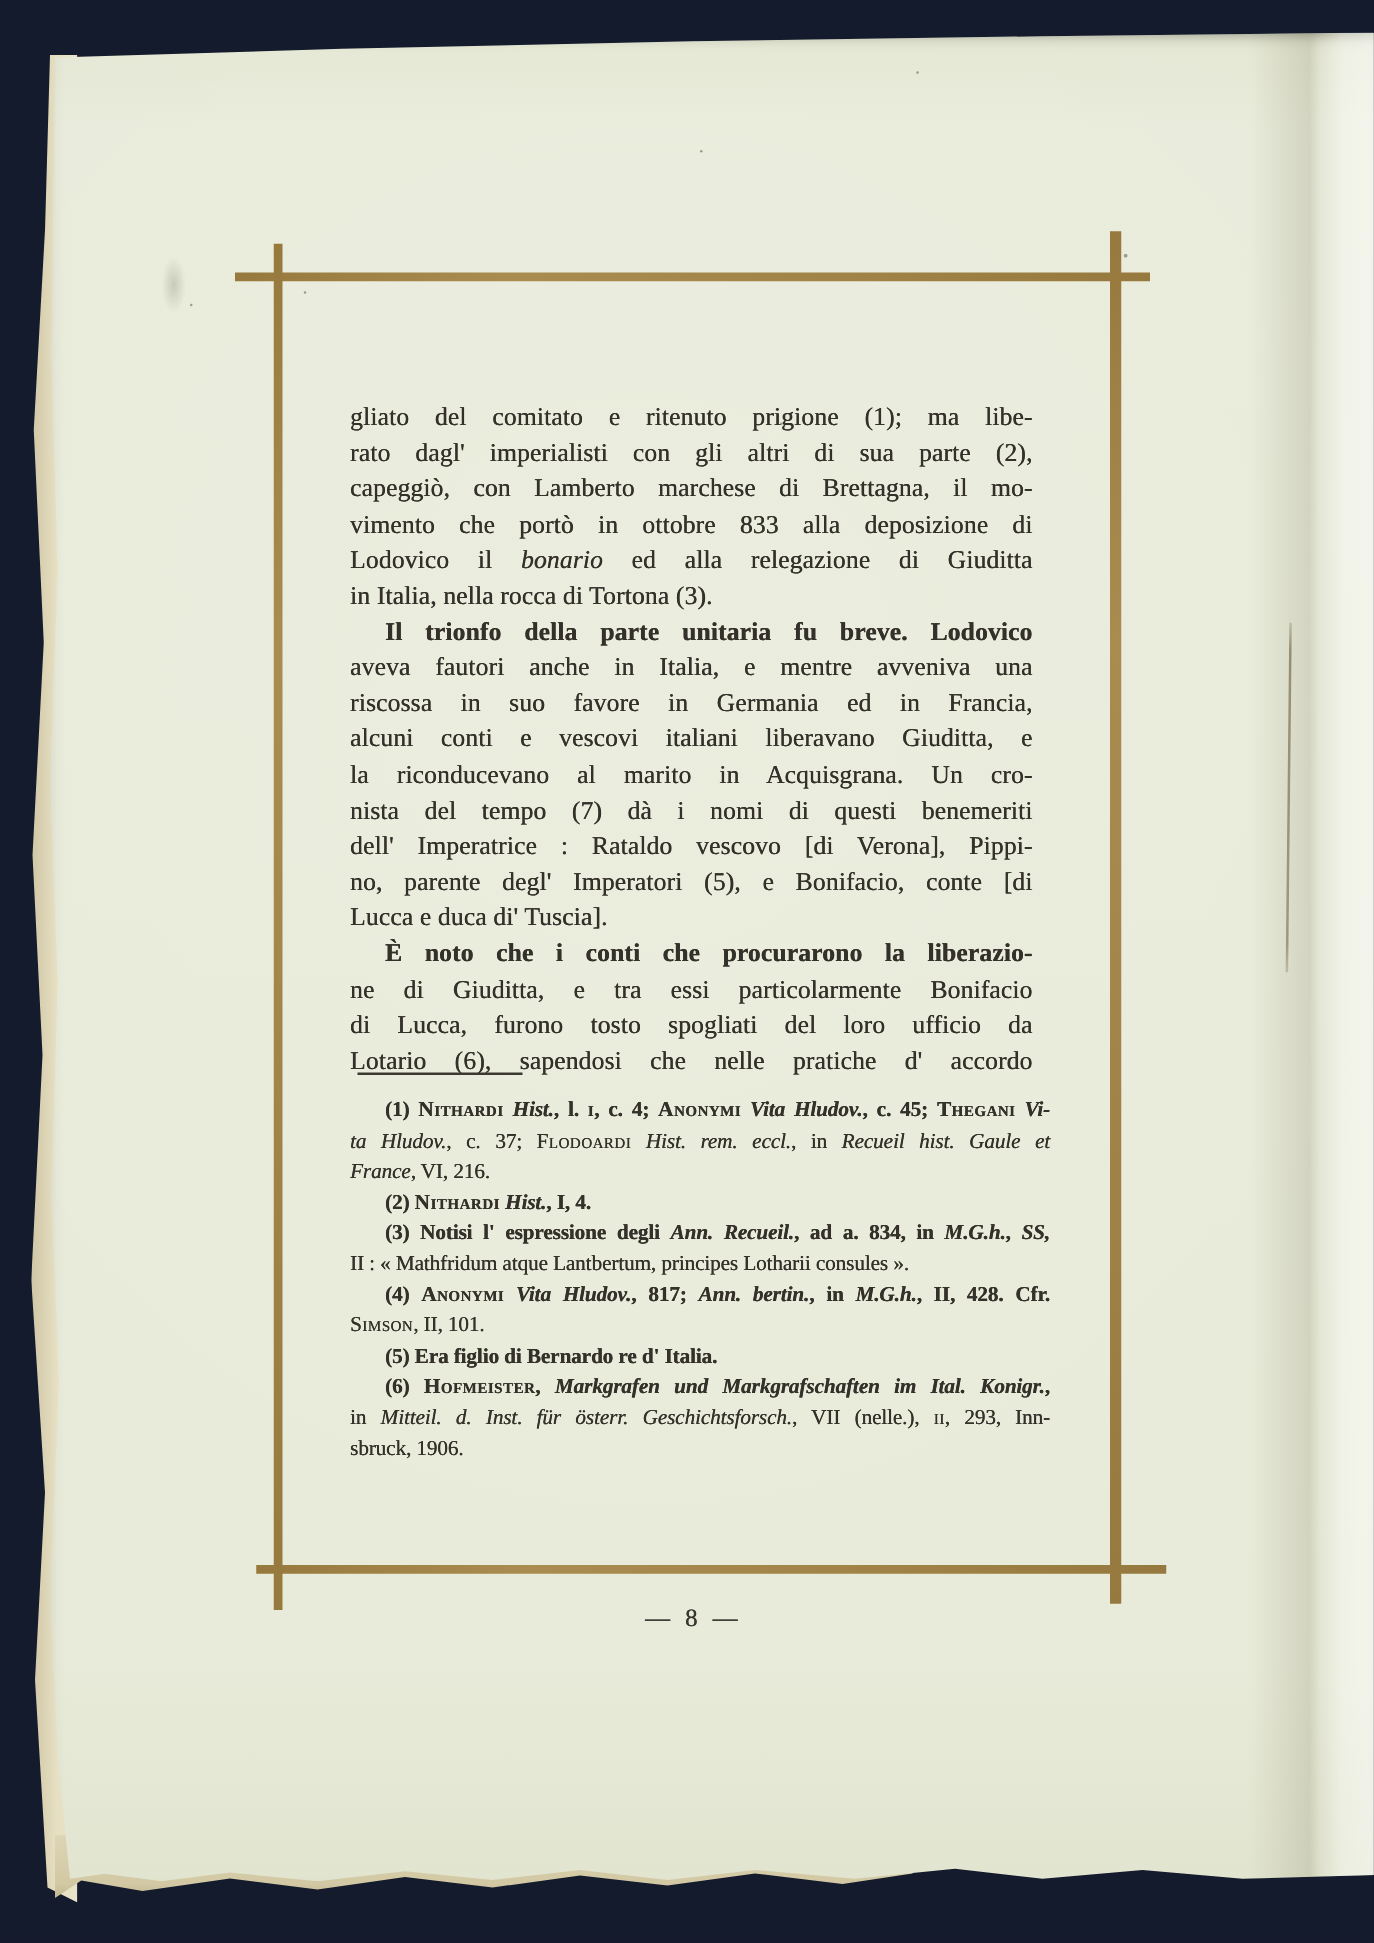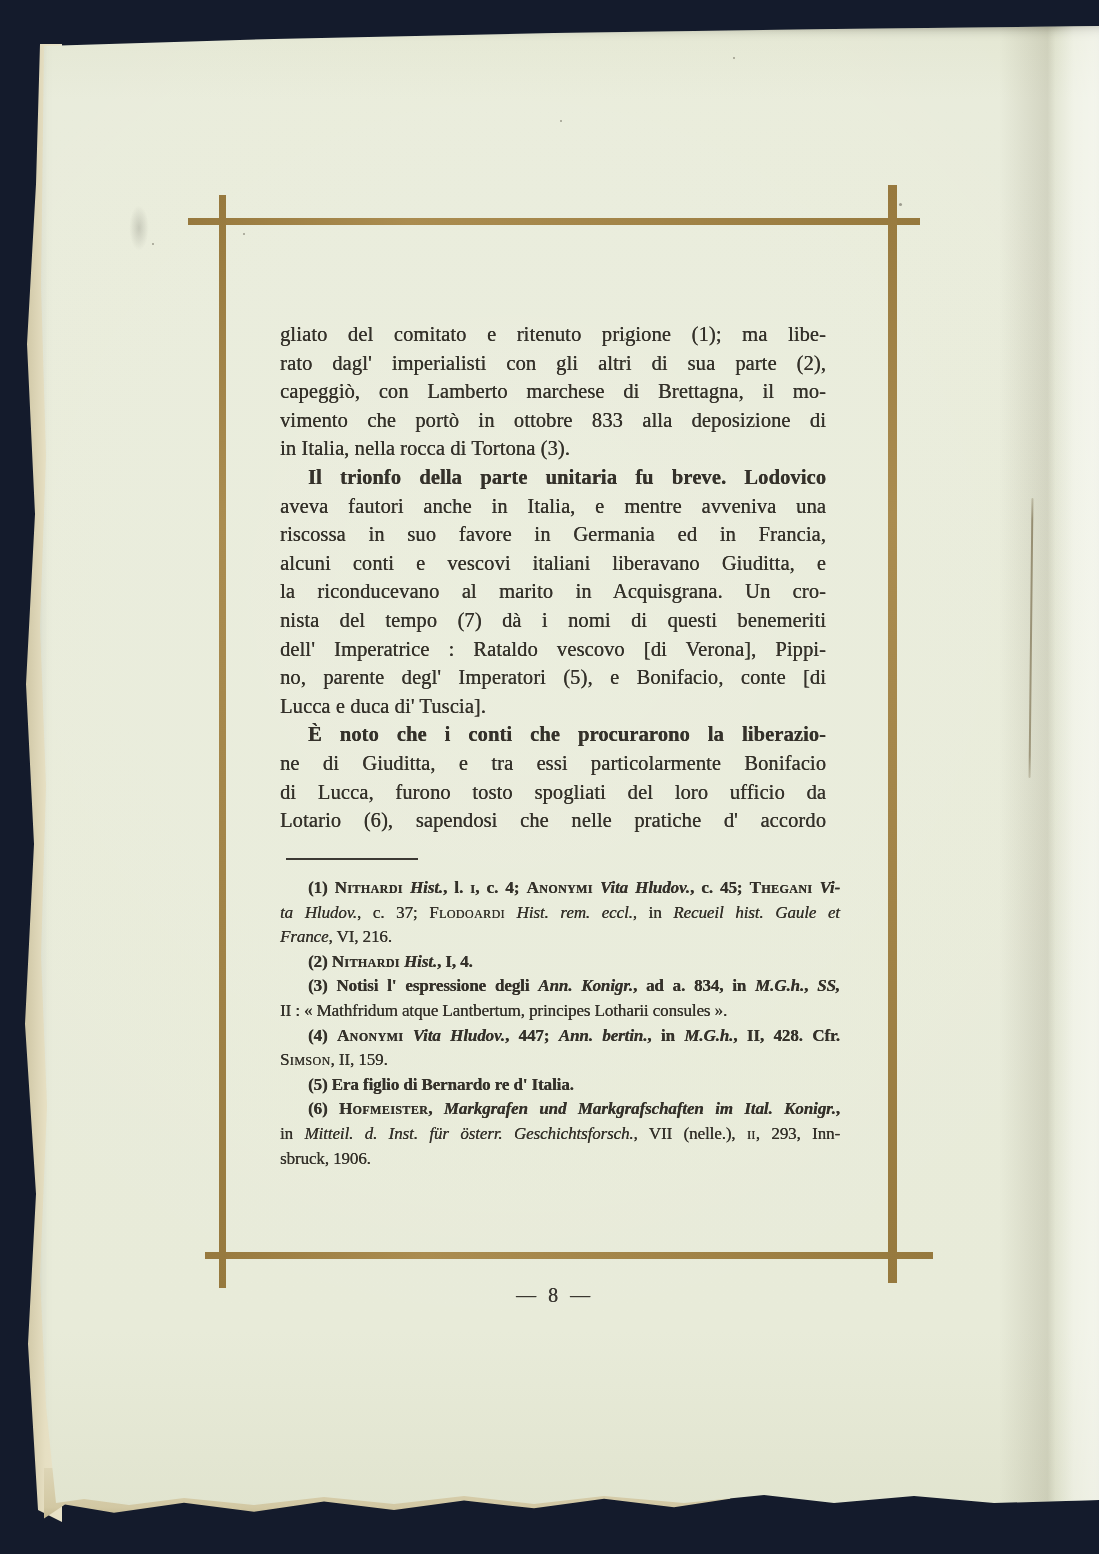--- a/index.html
+++ b/index.html
@@ -103,20 +103,21 @@
     <div class="frame-h frame-top"></div>
     <div class="frame-h frame-bottom"></div>
     <div class="frame-v frame-left"></div>
     <div class="frame-v frame-right"></div>
 
     <div class="main-text ink" id="body-text">
         <div class="line"><span>gliato del comitato e ritenuto prigione (1); ma libe-</span></div>
         <div class="line"><span>rato dagl' imperialisti con gli altri di sua parte (2),</span></div>
         <div class="line"><span>capeggiò, con Lamberto marchese di Brettagna, il mo-</span></div>
         <div class="line"><span>vimento che portò in ottobre 833 alla deposizione di</span></div>
+        <div class="line"><span>Lodovico il </span><span class="s-i">bonario</span><span> ed alla relegazione di Giuditta</span></div>
         <div class="line last"><span>in Italia, nella rocca di Tortona (3).</span></div>
         <div class="line indent"><span>Il trionfo della parte unitaria fu breve. Lodovico</span></div>
         <div class="line"><span>aveva fautori anche in Italia, e mentre avveniva una</span></div>
         <div class="line"><span>riscossa in suo favore in Germania ed in Francia,</span></div>
         <div class="line"><span>alcuni conti e vescovi italiani liberavano Giuditta, e</span></div>
         <div class="line"><span>la riconducevano al marito in Acquisgrana. Un cro-</span></div>
         <div class="line"><span>nista del tempo (7) dà i nomi di questi benemeriti</span></div>
         <div class="line"><span>dell' Imperatrice : Rataldo vescovo [di Verona], Pippi-</span></div>
         <div class="line"><span>no, parente degl' Imperatori (5), e Bonifacio, conte [di</span></div>
         <div class="line last"><span>Lucca e duca di' Tuscia].</span></div>
@@ -126,24 +127,24 @@
         <div class="line"><span>Lotario (6), sapendosi che nelle pratiche d' accordo</span></div>
       </div>
 
     <div class="fn-rule"></div>
 
     <div class="footnotes ink" id="footnotes">
         <div class="line indent"><span>(1) </span><span class="s-sc">Nithardi</span><span> </span><span class="s-i">Hist.</span><span>, l. </span><span class="s-sc">i</span><span>, c. 4; </span><span class="s-sc">Anonymi</span><span> </span><span class="s-i">Vita Hludov.</span><span>, c. 45; </span><span class="s-sc">Thegani</span><span> </span><span class="s-i">Vi-</span></div>
         <div class="line"><span class="s-i">ta Hludov.</span><span>, c. 37; </span><span class="s-sc">Flodoardi</span><span> </span><span class="s-i">Hist. rem. eccl.</span><span>, in </span><span class="s-i">Recueil hist. Gaule et</span></div>
         <div class="line last"><span class="s-i">France</span><span>, VI, 216.</span></div>
         <div class="line last indent"><span>(2) </span><span class="s-sc">Nithardi</span><span> </span><span class="s-i">Hist.</span><span>, I, 4.</span></div>
-        <div class="line indent"><span>(3) Notisi l' espressione degli </span><span class="s-i">Ann. Konigr.</span><span>, ad a. 834, in </span><span class="s-i">M.G.h.</span><span>, </span><span class="s-i">SS,</span></div>
+        <div class="line indent"><span>(3) Notisi l' espressione degli </span><span class="s-i">Ann. Recueil.</span><span>, ad a. 834, in </span><span class="s-i">M.G.h.</span><span>, </span><span class="s-i">SS,</span></div>
         <div class="line last"><span>II : « Mathfridum atque Lantbertum, principes Lotharii consules ».</span></div>
-        <div class="line indent"><span>(4) </span><span class="s-sc">Anonymi</span><span> </span><span class="s-i">Vita Hludov.</span><span>, 447; </span><span class="s-i">Ann. bertin.</span><span>, in </span><span class="s-i">M.G.h.</span><span>, II, 428. Cfr.</span></div>
-        <div class="line last"><span class="s-sc">Simson</span><span>, II, 159.</span></div>
+        <div class="line indent"><span>(4) </span><span class="s-sc">Anonymi</span><span> </span><span class="s-i">Vita Hludov.</span><span>, 817; </span><span class="s-i">Ann. bertin.</span><span>, in </span><span class="s-i">M.G.h.</span><span>, II, 428. Cfr.</span></div>
+        <div class="line last"><span class="s-sc">Simson</span><span>, II, 101.</span></div>
         <div class="line last indent"><span>(5) Era figlio di Bernardo re d' Italia.</span></div>
         <div class="line indent"><span>(6) </span><span class="s-sc">Hofmeister</span><span>, </span><span class="s-i">Markgrafen und Markgrafschaften im Ital. Konigr.</span><span>,</span></div>
         <div class="line"><span>in </span><span class="s-i">Mitteil. d. Inst. für österr. Geschichtsforsch.</span><span>, VII (nelle.), </span><span class="s-sc">ii</span><span>, 293, Inn-</span></div>
         <div class="line last"><span>sbruck, 1906.</span></div>
       </div>
 
     <div class="page-number">— 8 —</div>
 
     <div class="thread"></div>
     <div class="spine-fold"></div>

